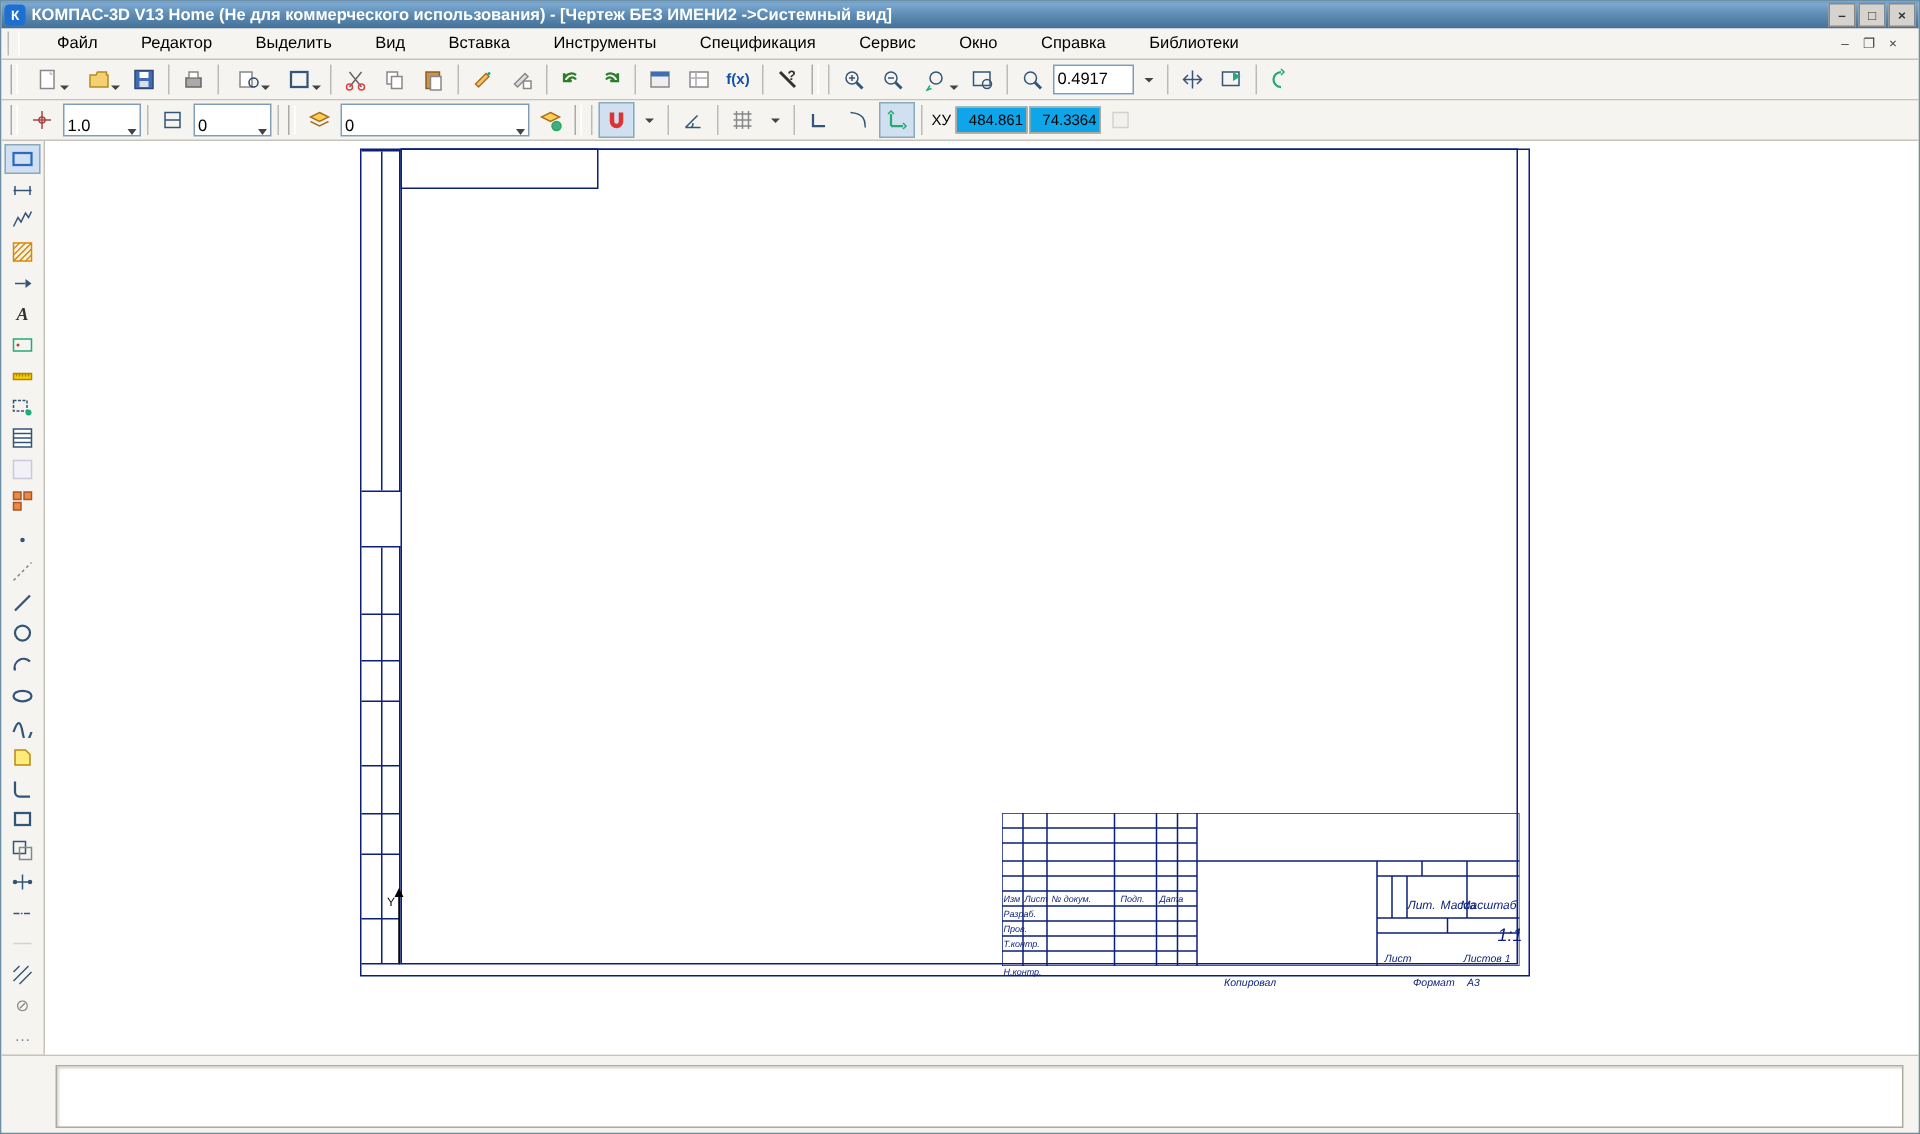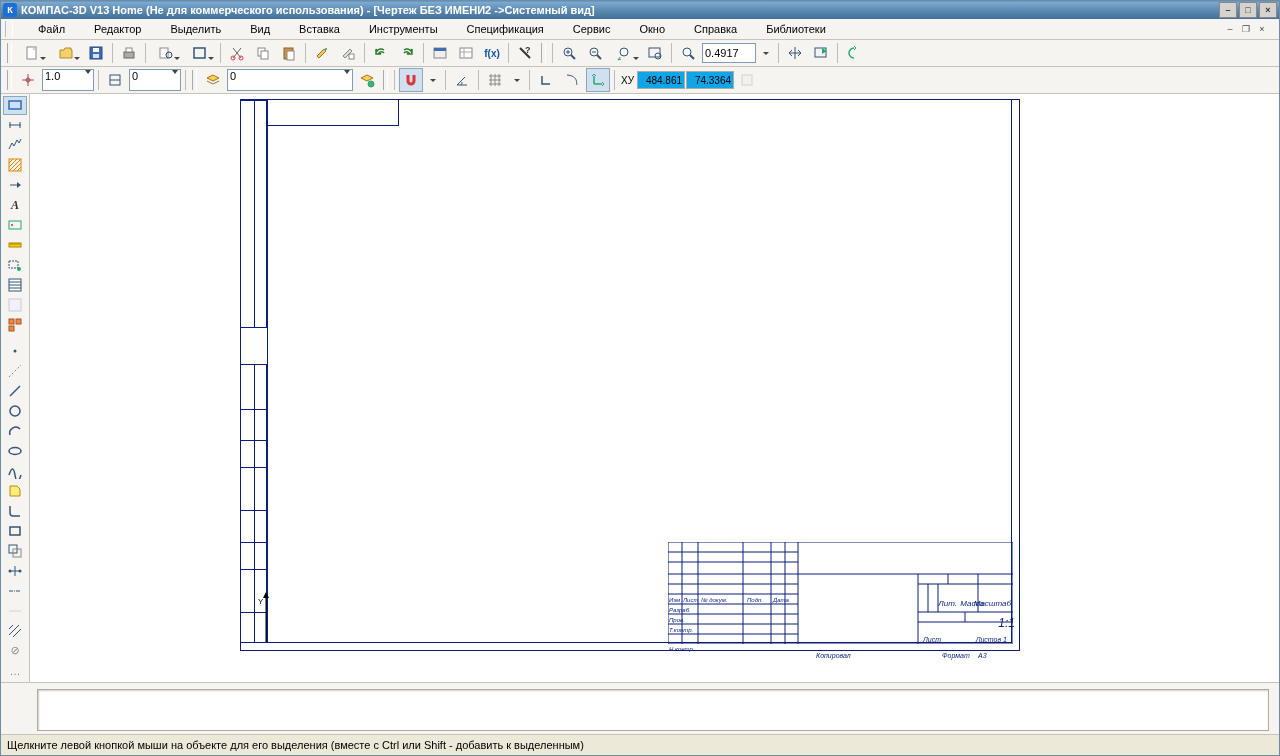--- a/index.html
+++ b/index.html
@@ -14,21 +14,21 @@
 .mdi-ctrls{margin-left:auto;display:flex;gap:2px;padding-right:6px;}
 .mdi-ctrls span{width:14px;height:13px;display:flex;align-items:center;justify-content:center;font-size:9px;color:#444;cursor:pointer;}
 .toolbar{height:26px;background:#f5f4f1;border-bottom:1px solid #c8c2b8;display:flex;align-items:center;padding:0 4px;gap:2px;}
 .toolbar .grip{width:3px;height:20px;border-left:1px solid #aaa;border-right:1px solid #fff;margin:0 2px;}
 .tb-btn{width:22px;height:22px;display:flex;align-items:center;justify-content:center;border:1px solid transparent;cursor:pointer;position:relative;}
 .tb-btn.active{border:1px solid #8ab;background:#d0e0f0;}
 .tb-btn.dd{width:30px;}
 .tb-btn .dd-arrow{position:absolute;right:1px;bottom:4px;border-left:3px solid transparent;border-right:3px solid transparent;border-top:3px solid #444;}
 .sep{width:1px;height:20px;background:#bbb;margin:0 2px;}
 .tb-input{height:18px;border:1px solid #7f9db9;font-size:11px;padding:0 2px;background:#fff;}
-.tb-select{height:20px;border:1px solid #7f9db9;font-size:11px;background:#fff;display:flex;align-items:flex-start;padding:0 2px;position:relative;}
+.tb-select{height:20px;border:1px solid #7f9db9;font-size:11px;background:#fff;display:flex;align-items:flex-end;padding:0 2px;position:relative;}
 .tb-select .dd-arrow{margin-left:auto;border-left:3px solid transparent;border-right:3px solid transparent;border-top:4px solid #444;}
 .main{flex:1;display:flex;min-height:0;}
 .vtoolbar{width:28px;background:#f5f4f1;border-right:1px solid #c8c2b8;display:flex;flex-direction:column;align-items:center;padding:2px 0;gap:1px;overflow:hidden;}
 .canvas-area{flex:1;background:#fff;position:relative;overflow:hidden;}
 .drawing{position:absolute;left:210px;top:5px;width:778px;height:550px;border:1px solid #0b1f7a;}
 .drawing .inner{position:absolute;left:26px;right:7px;top:-1px;bottom:7px;border:1px solid #0b1f7a;}
 .drawing .smallbox{position:absolute;left:26px;top:-1px;width:130px;height:25px;border:1px solid #0b1f7a;}
 .side-table{position:absolute;left:0;top:0;width:26px;height:543px;}
 .side-table .slot{position:absolute;left:0;width:26px;border:1px solid #0b1f7a;border-left:none;box-sizing:border-box;}
 .side-table .half{position:absolute;left:13px;top:0;bottom:0;width:0;border-left:1px solid #0b1f7a;}
@@ -606,16 +606,13 @@
         <line x1="36" y1="50" x2="12" y2="50" stroke="#000" opacity="0"></line>
         <text x="4" y="52" font-size="8" opacity="0">X</text>
       </svg>
     </div>
   </div>
 
   <div class="cmd-area">
     <div class="inner"></div>
   </div>
 
-  <div class="statusbar">
-    <span>Щелкните левой кнопкой мыши на объекте для его выделения (вместе с Ctrl или Shift - добавить к выделенным)</span>
-  </div>
 </div>
 
 </body></html>

